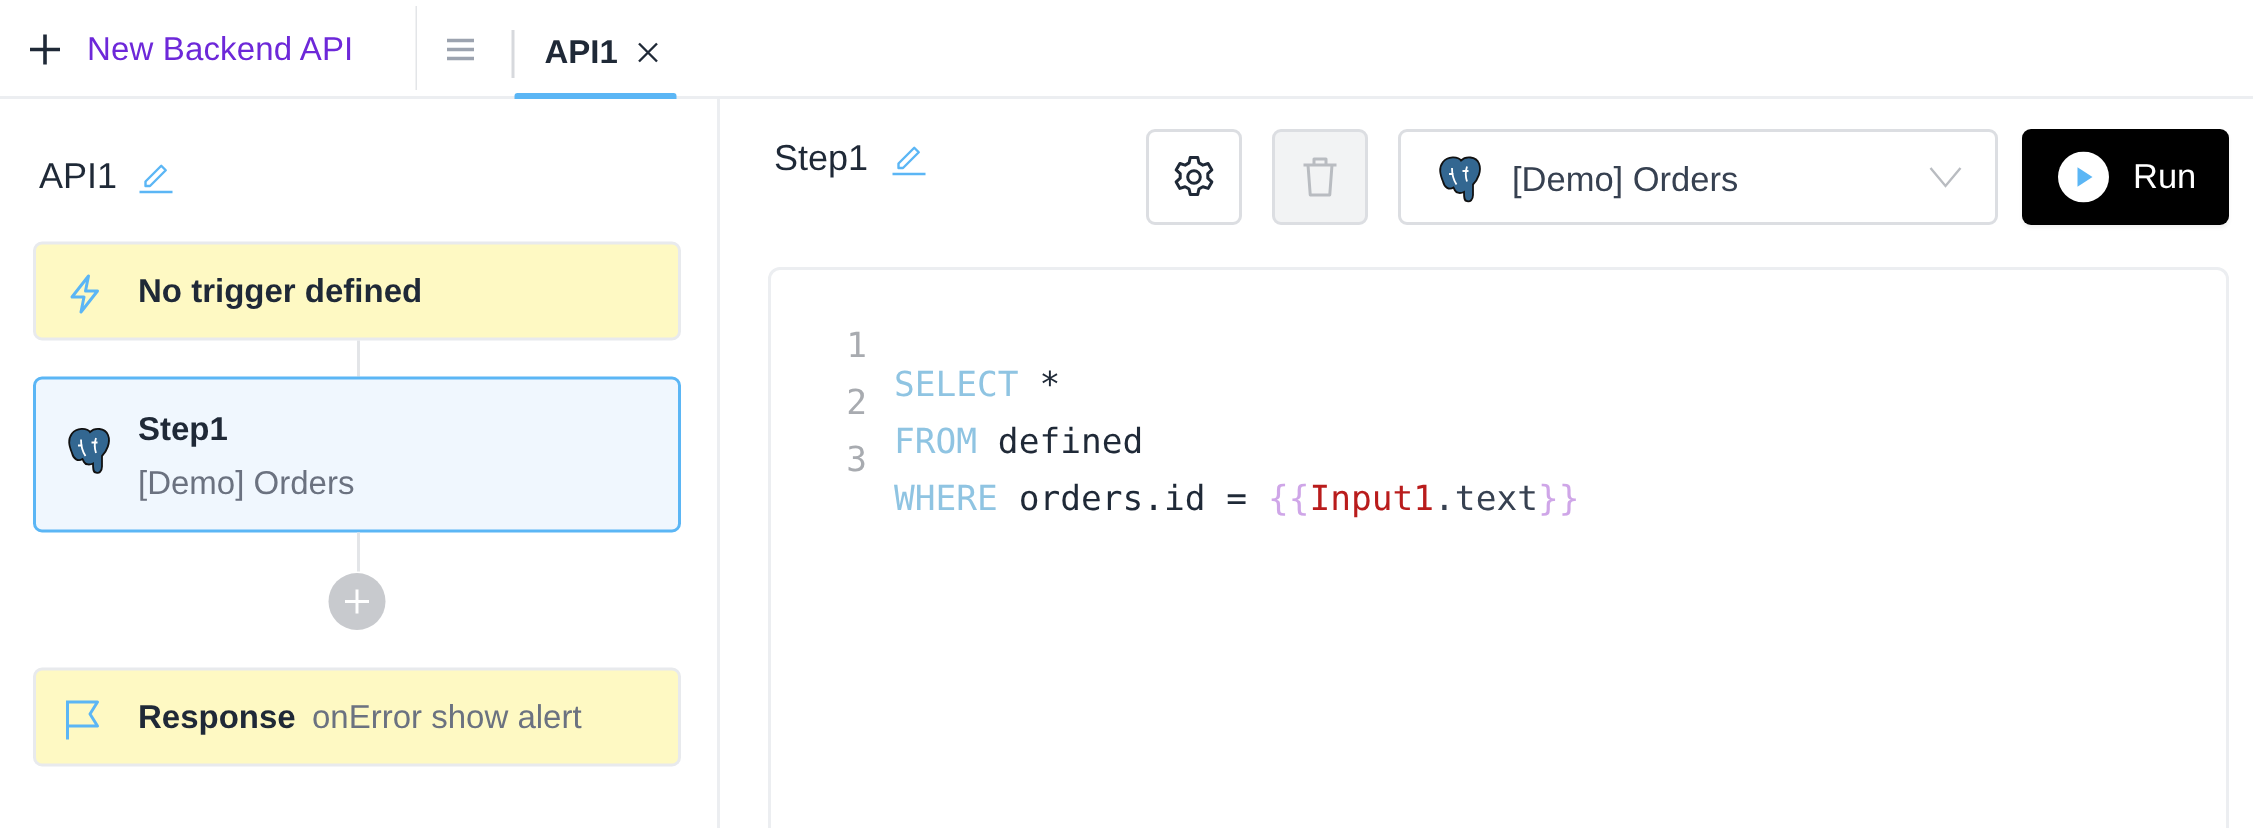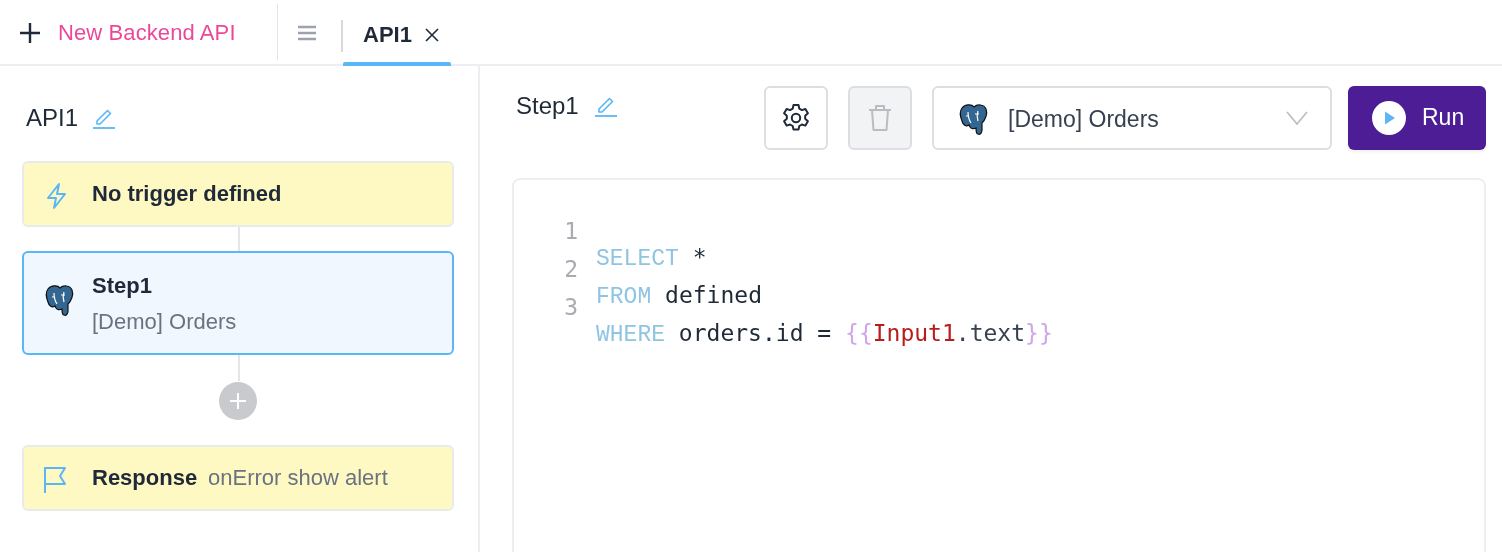--- a/index.html
+++ b/index.html
@@ -3,21 +3,21 @@
 <meta charset="utf-8">
 <style>
   * { box-sizing: border-box; margin: 0; padding: 0; }
   html, body { width: 1502px; height: 552px; overflow: hidden; background: #ffffff; }
   body { font-family: "Liberation Sans", "DejaVu Sans", sans-serif; color: #1f2937; position: relative; }
 
   
   .topbar { position: absolute; left: 0; top: 0; width: 1502px; height: 66px; border-bottom: 2px solid #eceef1; background: #fff; }
   .new-api { position: absolute; left: 18px; top: 18px; height: 30px; display: flex; align-items: center; cursor: pointer; }
   .new-api svg { width: 24px; height: 24px; }
-  .new-api .label { margin-left: 16px; font-size: 22px; font-weight: 500; color: #ec4899; letter-spacing: 0.1px; }
+  .new-api .label { margin-left: 16px; font-size: 22px; font-weight: 500; color: #6d28d9; letter-spacing: 0.1px; }
   .vsep1 { position: absolute; left: 277px; top: 4px; width: 1px; height: 56px; background: #e3e5e8; }
   .menu-btn { position: absolute; left: 295px; top: 22px; width: 24px; height: 22px; cursor: pointer; }
   .vsep2 { position: absolute; left: 341px; top: 20px; width: 2px; height: 32px; background: #d7d9dd; }
   .tab { position: absolute; left: 343px; top: 0; width: 108px; height: 64px; cursor: pointer; }
   .tab .tab-label { position: absolute; left: 20px; top: 22px; font-size: 22px; font-weight: 700; color: #1f2937; }
   .tab .tab-close { position: absolute; left: 82px; top: 28px; width: 14px; height: 14px; }
   .tab .tab-underline { position: absolute; left: 0; bottom: -2px; width: 108px; height: 4px; background: #5bb6f5; border-radius: 2px 2px 0 0; }
 
   
   .left { position: absolute; left: 0; top: 66px; width: 480px; height: 486px; border-right: 2px solid #eceef1; background: #fff; }
@@ -47,29 +47,29 @@
   .step-title { position: absolute; left: 34px; top: 26px; font-size: 24px; font-weight: 500; color: #1f2937; }
   .step-edit { position: absolute; left: 112px; top: 26px; width: 24px; height: 26px; cursor: pointer; }
   .icon-btn { position: absolute; top: 20px; width: 64px; height: 64px; border: 2px solid #dcdee2; border-radius: 6px; background: #fff; cursor: pointer; }
   .icon-btn.settings { left: 282px; }
   .icon-btn.delete { left: 366px; background: #f2f3f4; }
   .icon-btn svg { position: absolute; left: 14px; top: 14px; width: 32px; height: 32px; }
   .ds-select { position: absolute; left: 450px; top: 20px; width: 400px; height: 64px; border: 2px solid #dcdee2; border-radius: 6px; background: #fff; cursor: pointer; }
   .ds-select .pg { position: absolute; left: 22px; top: 14px; width: 34px; height: 36px; }
   .ds-select .ds-label { position: absolute; left: 74px; top: 18px; font-size: 23px; color: #374151; }
   .ds-select .chev { position: absolute; left: 352px; top: 22px; width: 22px; height: 16px; }
-  .run-btn { position: absolute; left: 866px; top: 20px; width: 138px; height: 64px; background: #4c1d95; border-radius: 6px; cursor: pointer; box-shadow: 0 2px 3px rgba(0,0,0,0.06); }
+  .run-btn { position: absolute; left: 866px; top: 20px; width: 138px; height: 64px; background: #000000; border-radius: 6px; cursor: pointer; box-shadow: 0 2px 3px rgba(0,0,0,0.06); }
   .run-btn .play { position: absolute; left: 24px; top: 15px; width: 34px; height: 34px; }
   .run-btn .run-label { position: absolute; left: 74px; top: 18px; font-size: 23px; color: #ffffff; font-weight: 500; }
 
   .editor { position: absolute; left: 30px; top: 112px; width: 974px; height: 390px; border: 2px solid #eceef1; border-radius: 8px; background: #fff; cursor: text; }
   .code-line { position: absolute; left: 0; height: 38px; font-family: "DejaVu Sans Mono", "Liberation Mono", monospace; font-size: 23px; white-space: pre; }
   .code-line .ln { position: absolute; left: 0; width: 64px; text-align: right; color: #a8abb0; }
   .code-line .code { position: absolute; left: 82px; color: #1f2937; }
-  .kw { color: #8fc4e2; font-family: Liberation Mono, monospace; }
+  .kw { color: #8fc4e2; }
   .brace { color: #cfa6e8; }
   .var { color: #b91c1c; }
   .prop { color: #374151; }
 </style>
 </head>
 <body>
 
 <div class="topbar">
   <div class="new-api">
     <svg viewBox="0 0 24 24">

